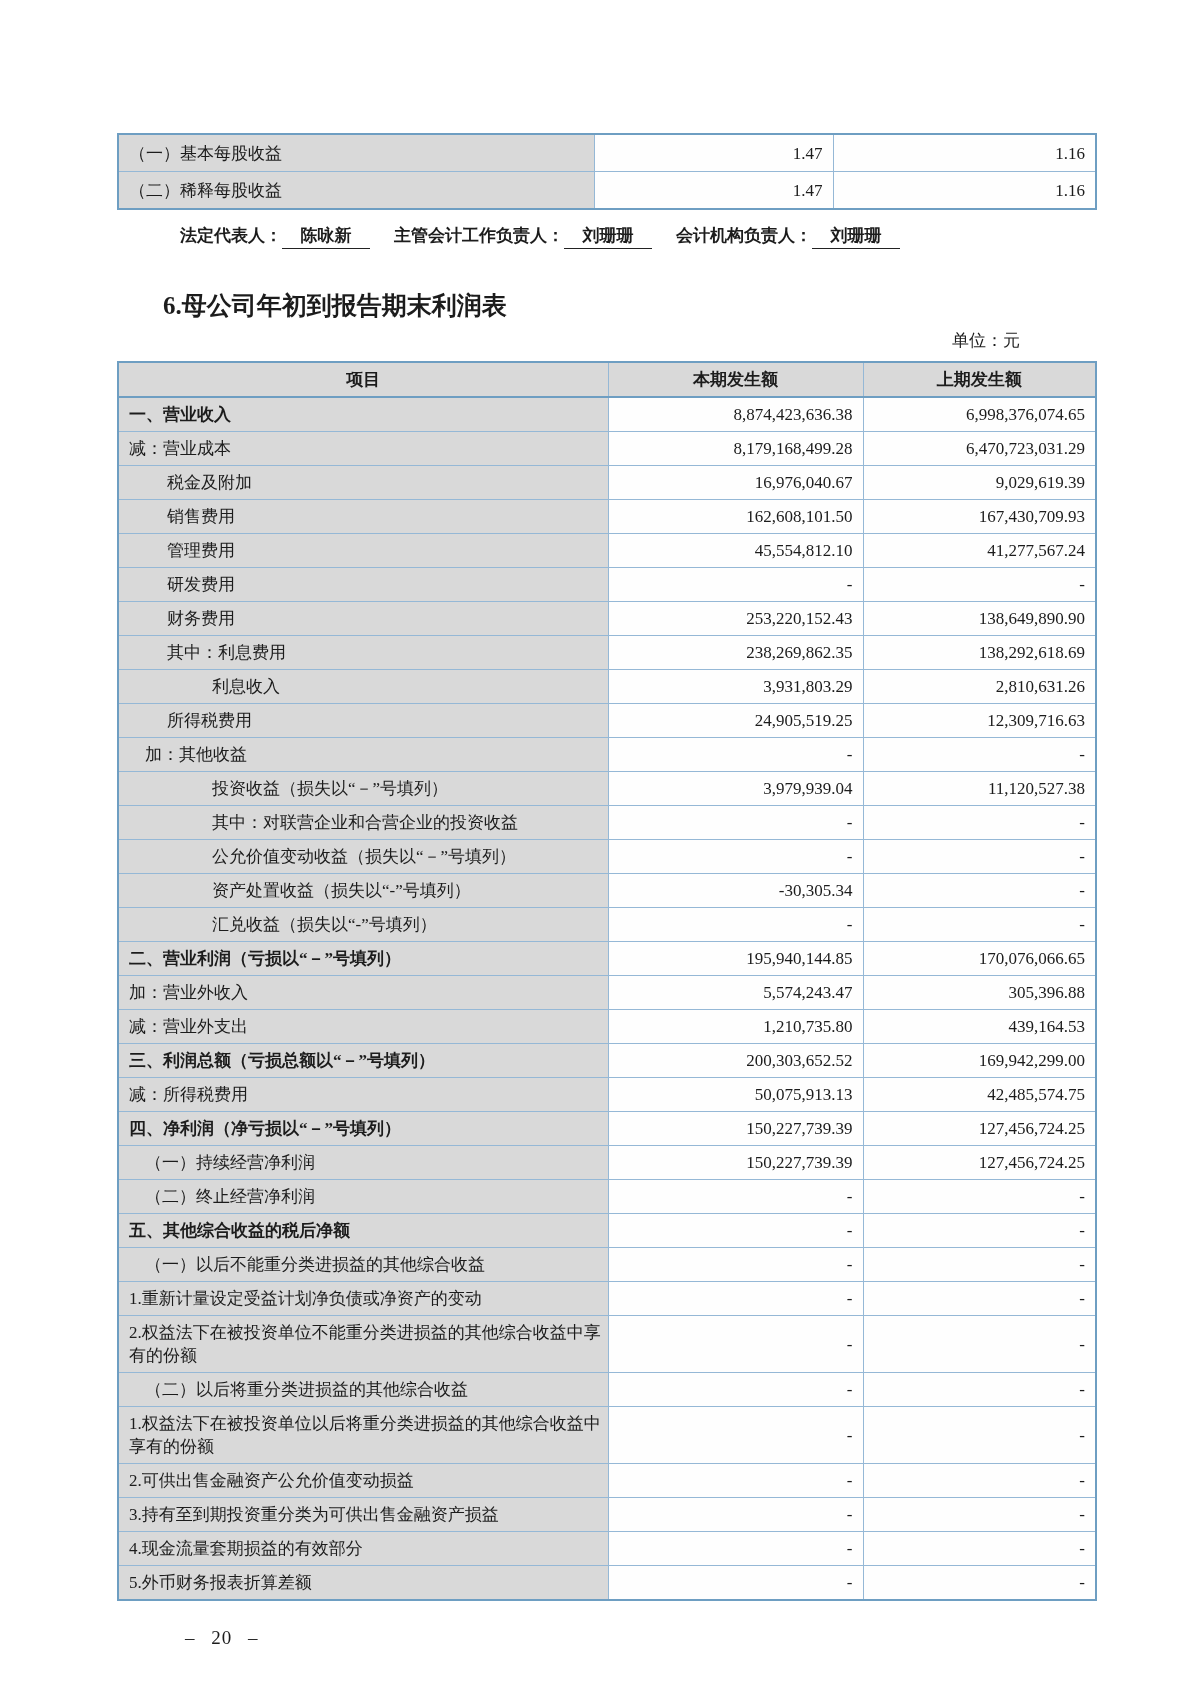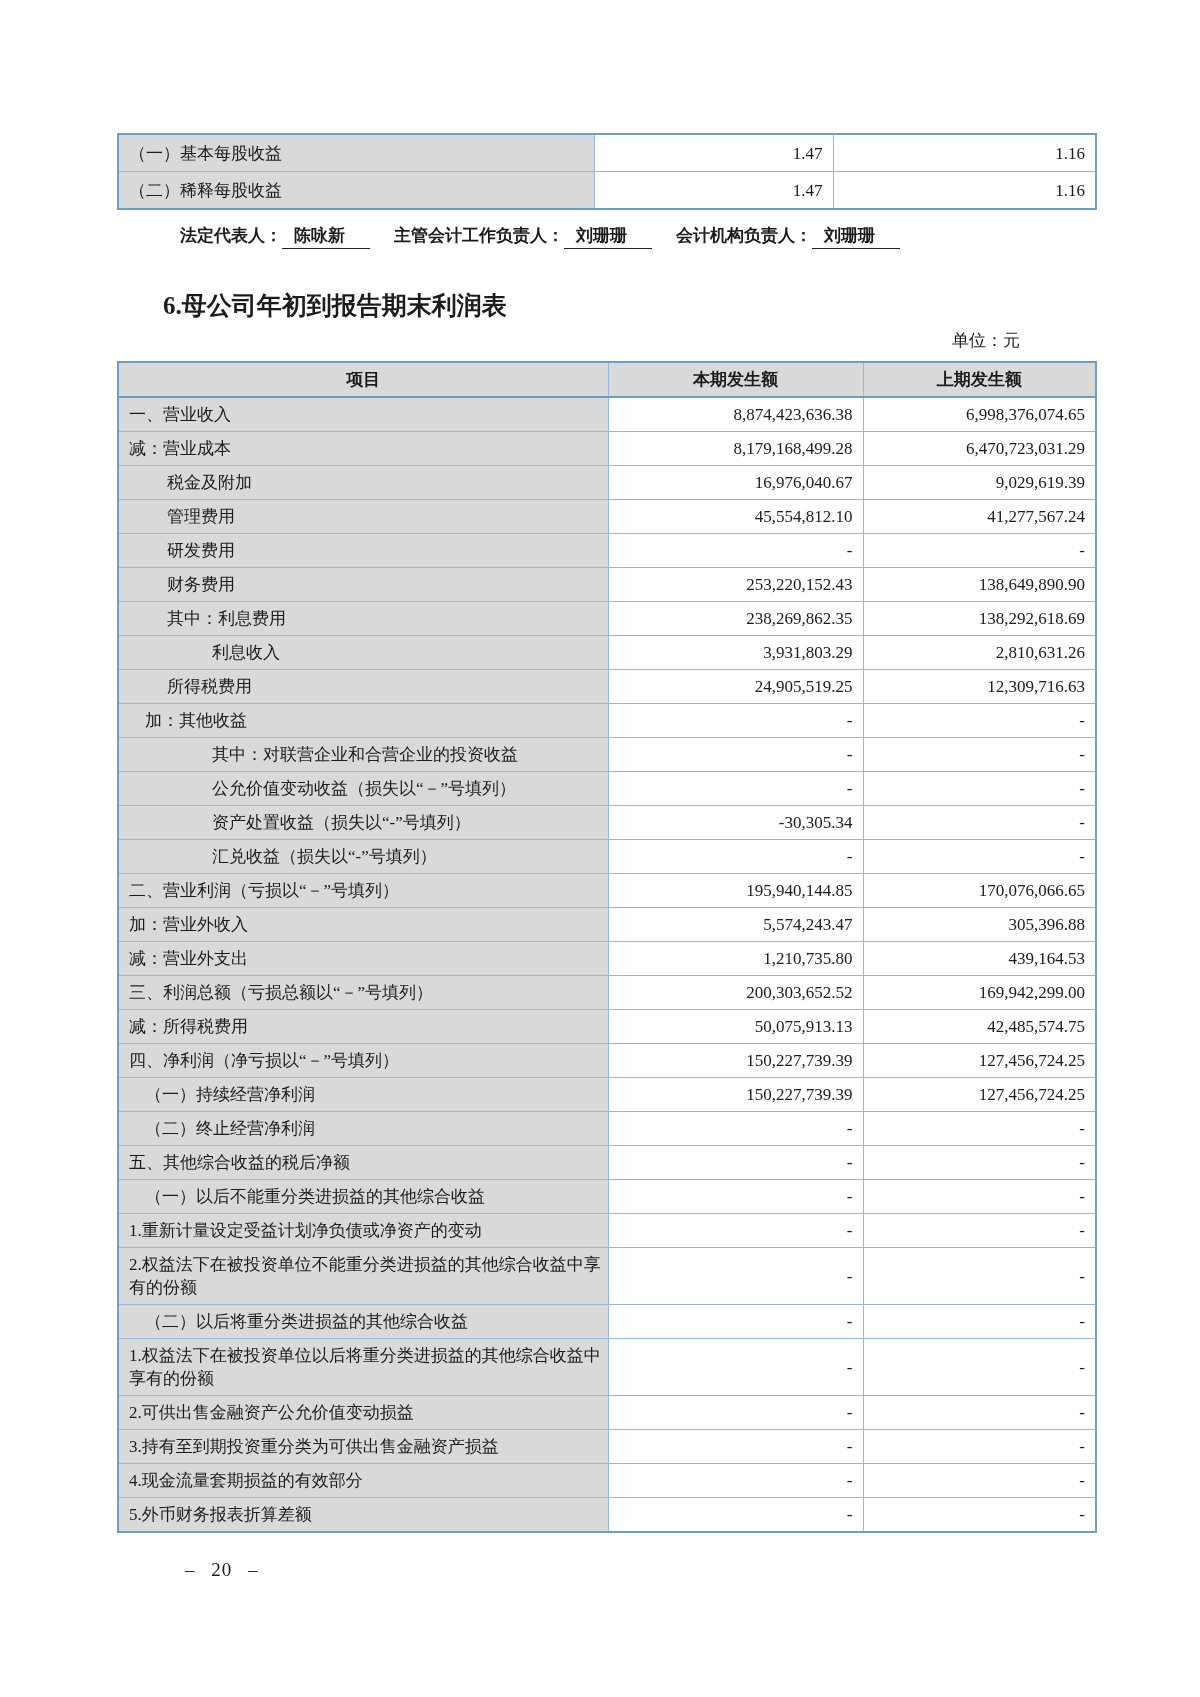--- a/index.html
+++ b/index.html
@@ -37,41 +37,41 @@
     padding-top:5px;padding-bottom:5px;padding-right:6px;
     line-height:23px;
   }
   .fin-table td.num{
     background:#fefefe;
     text-align:right;
     padding:5px 10px 5px 4px;
     line-height:23px;
     font-variant-numeric:tabular-nums;
   }
-  .bold{font-weight:normal;margin-left:41px;}
+  .bold{font-weight:bold;margin-left:41px;}
   .ind-0{padding-left:10px;}
   .ind-0_5{padding-left:26px;}
   .ind-1{padding-left:48px;}
   .ind-2{padding-left:93px;}
   
   .eps-table{margin:133px 0 0 117px;}
   .eps-table td{height:26px;}
   
   .signature{
     margin:14px 0 0 180px;
     font-size:17px;
     font-weight:bold;
     line-height:24px;
     white-space:nowrap;
   }
   .signature .sig-name{
     display:inline-block;
     min-width:64px;
     border-bottom:1.6px solid #222;
-    text-align:left;
+    text-align:center;
     padding:0 12px;
     margin-right:24px;
   }
   
   .section-title{
     margin:44px 0 0 163px;
     font-size:25px;
     font-weight:bold;
     line-height:26px;
   }
@@ -147,20 +147,25 @@
           <td class="item ind-0">减：营业成本</td>
           <td class="num">8,179,168,499.28</td>
           <td class="num">6,470,723,031.29</td>
         </tr>
         <tr>
           <td class="item ind-1">税金及附加</td>
           <td class="num">16,976,040.67</td>
           <td class="num">9,029,619.39</td>
         </tr>
         <tr>
+          <td class="item ind-1">销售费用</td>
+          <td class="num">162,608,101.50</td>
+          <td class="num">167,430,709.93</td>
+        </tr>
+        <tr>
           <td class="item ind-1">管理费用</td>
           <td class="num">45,554,812.10</td>
           <td class="num">41,277,567.24</td>
         </tr>
         <tr>
           <td class="item ind-1">研发费用</td>
           <td class="num">-</td>
           <td class="num">-</td>
         </tr>
         <tr>
@@ -182,20 +187,25 @@
           <td class="item ind-1">所得税费用</td>
           <td class="num">24,905,519.25</td>
           <td class="num">12,309,716.63</td>
         </tr>
         <tr>
           <td class="item ind-0_5">加：其他收益</td>
           <td class="num">-</td>
           <td class="num">-</td>
         </tr>
         <tr>
+          <td class="item ind-2">投资收益（损失以“－”号填列）</td>
+          <td class="num">3,979,939.04</td>
+          <td class="num">11,120,527.38</td>
+        </tr>
+        <tr>
           <td class="item ind-2">其中：对联营企业和合营企业的投资收益</td>
           <td class="num">-</td>
           <td class="num">-</td>
         </tr>
         <tr>
           <td class="item ind-2">公允价值变动收益（损失以“－”号填列）</td>
           <td class="num">-</td>
           <td class="num">-</td>
         </tr>
         <tr>

